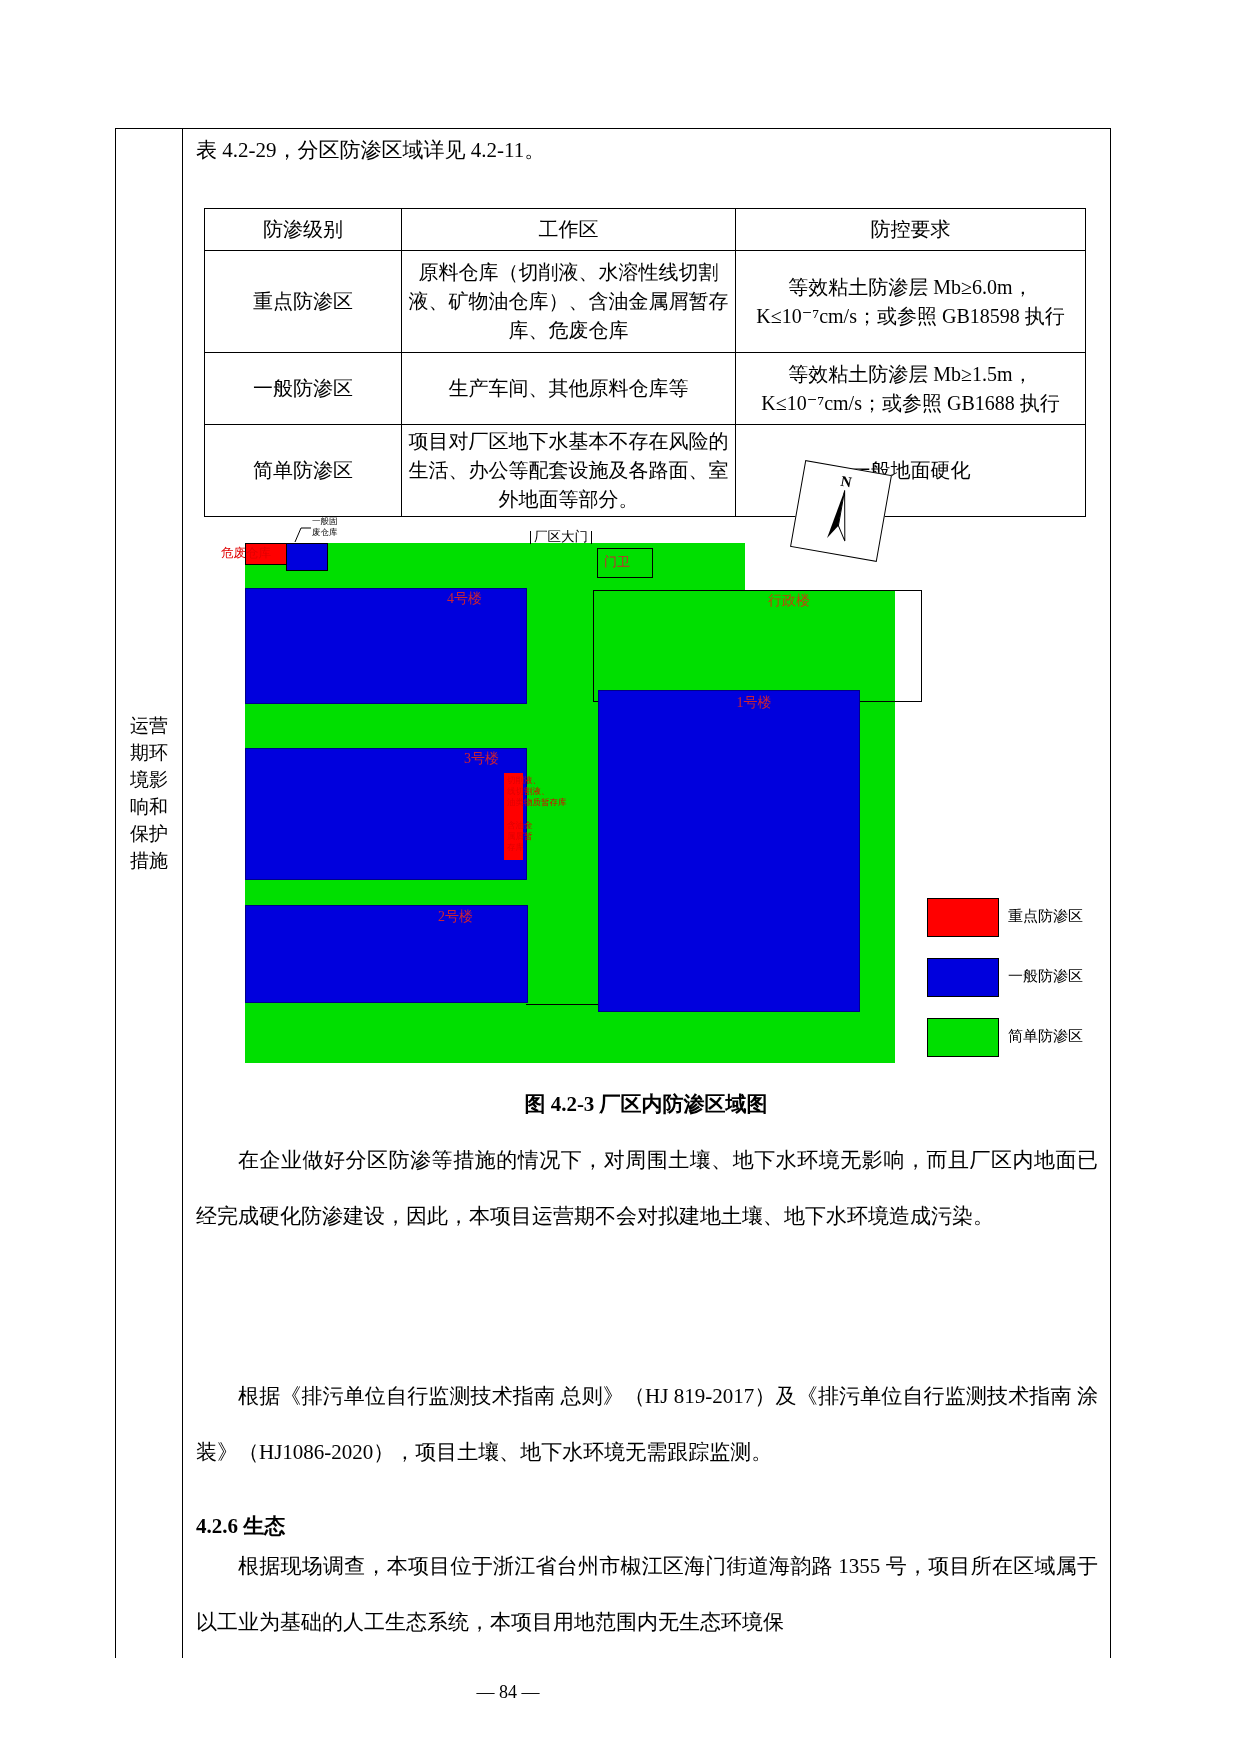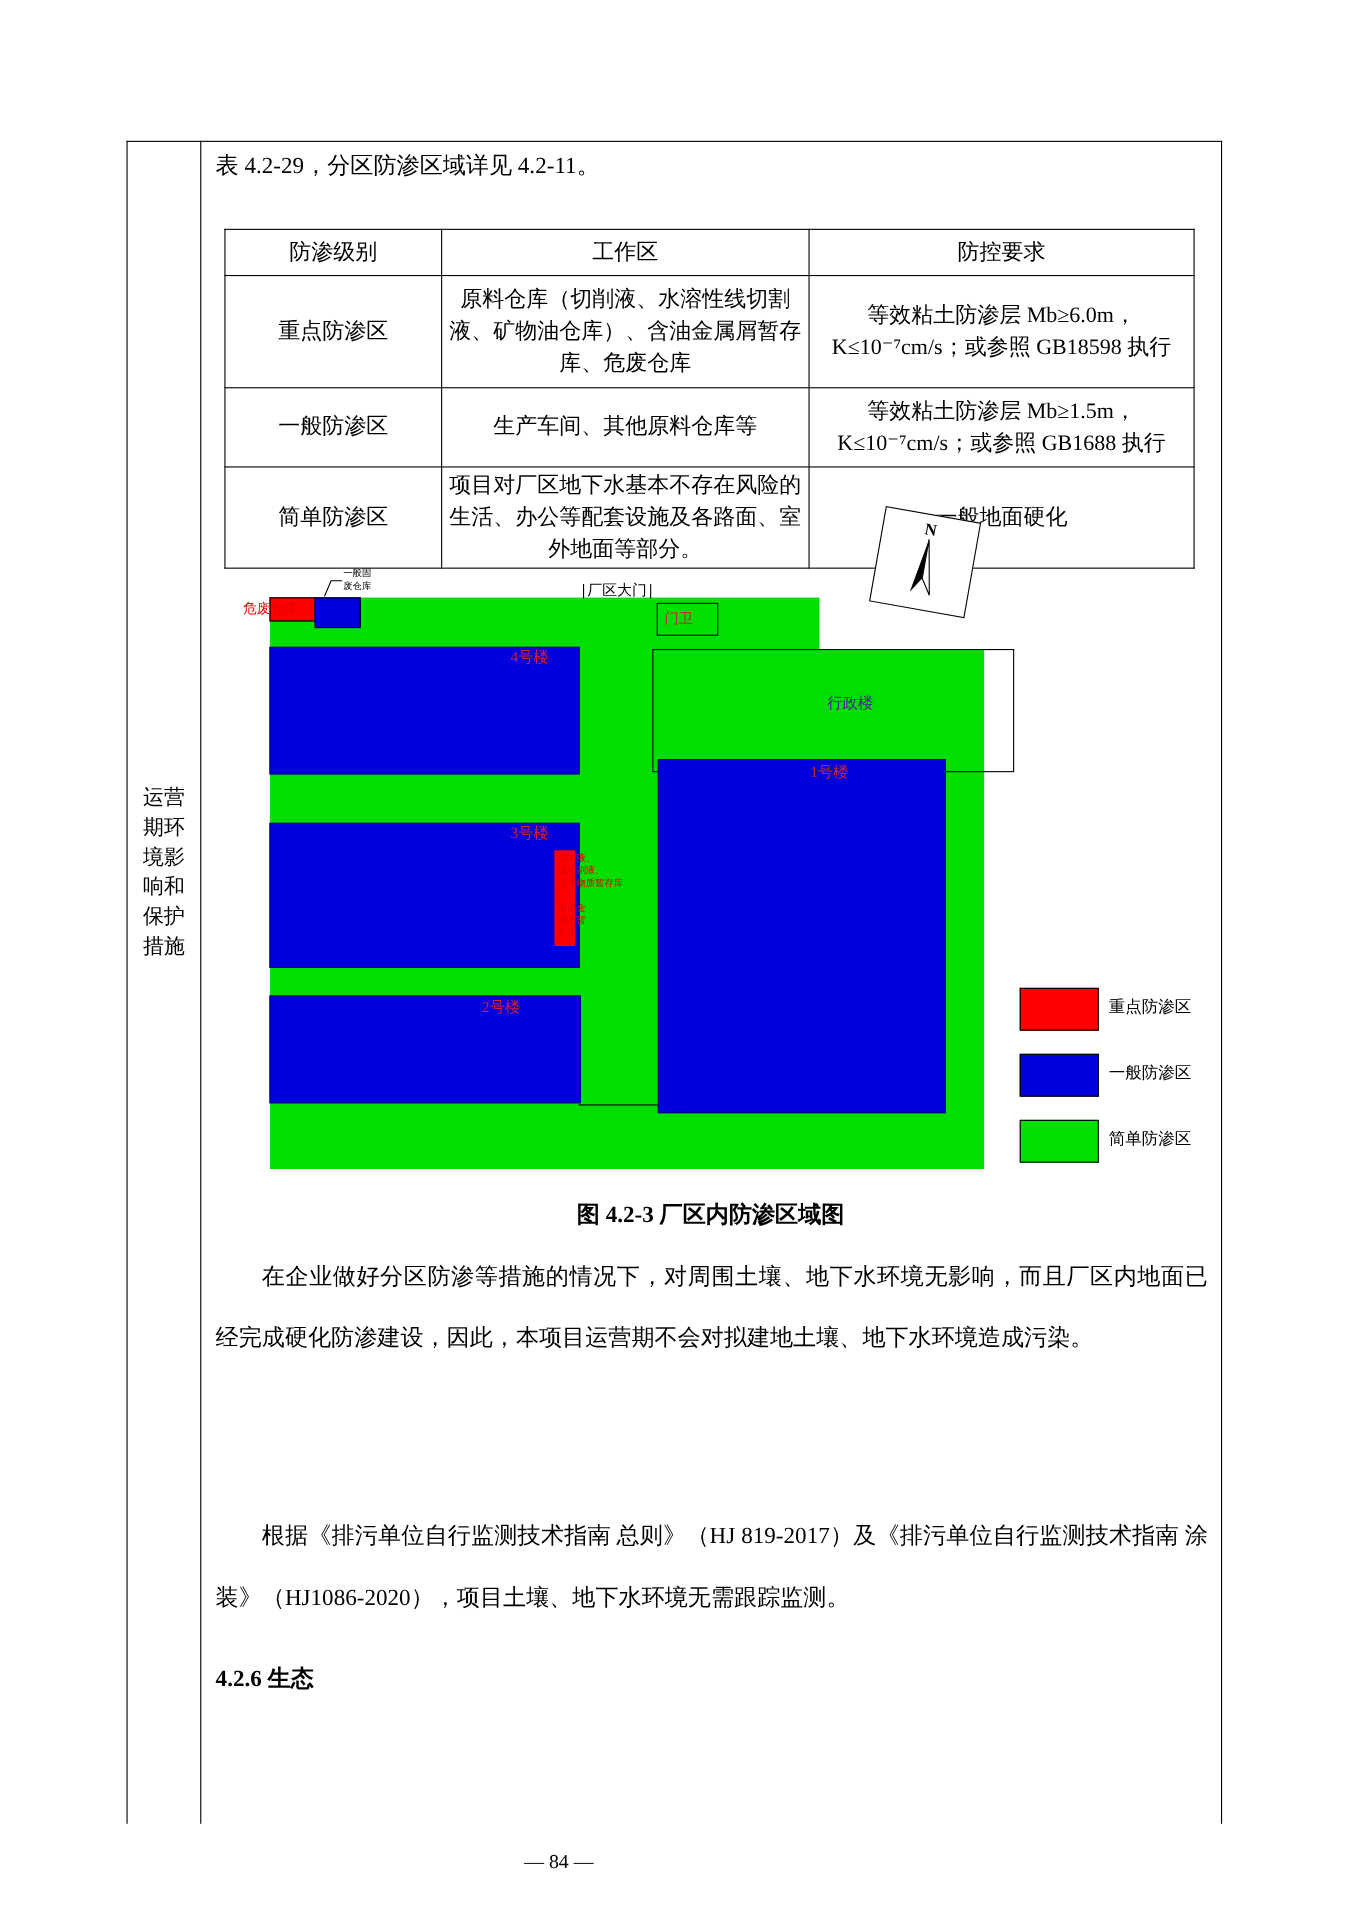--- a/index.html
+++ b/index.html
@@ -103,24 +103,24 @@
 废仓库</div>
 
     <div class="map-label" style="left:527px;top:529px;font-size:13.5px;color:#000;">
       <span class="gate-bar"></span><span>厂区大门</span><span class="gate-bar"></span>
     </div>
 
     <div class="outline-box" style="left:597px;top:548px;width:54px;height:28px;"></div>
     <div class="map-label" style="left: 604px; top: 554px; font-size: 13px; color: rgb(204, 34, 51);">门卫</div>
 
     <div class="bld" style="left: 245px; top: 588px; width: 280px; height: 114px; background-color: rgb(0, 0, 221);"></div>
-    <div class="map-label" style="left: 464px; top: 591px; color: rgb(204, 34, 51);">4号楼</div>
+    <div class="map-label" style="left: 447px; top: 591px; color: rgb(204, 34, 51);">4号楼</div>
 
     <div class="outline-box" style="left:593px;top:590px;width:327px;height:110px;"></div>
-    <div class="map-label" style="left: 752px; top: 593px; color: #4c1d95; margin-top: 40px;">行政楼</div>
+    <div class="map-label" style="left: 768px; top: 593px; color: #c2410c;">行政楼</div>
 
     <div class="bld" style="left: 245px; top: 748px; width: 280px; height: 130px; background-color: rgb(0, 0, 221);"></div>
     <div class="map-label" style="left: 464px; top: 751px; color: rgb(204, 34, 51);">3号楼</div>
 
     <div class="abs" style="left: 504px; top: 773px; width: 19px; height: 87px; background-color: rgb(255, 0, 0);"></div>
     <div class="tiny-label" style="left: 507px; top: 775px; white-space: pre-line; color: rgb(224, 0, 0);">切削液、
 线切割液、
 油类物质暂存库</div>
     <div class="tiny-label" style="left: 507px; top: 820px; white-space: pre-line; color: rgb(224, 0, 0);">含油金
 属屑暂
@@ -150,16 +150,17 @@
       <div class="legend-swatch" style="left: 927px; top: 1018px; background-color: rgb(0, 223, 0);"></div>
       <div class="legend-label" style="top:1018px;">简单防渗区</div>
     </div>
   </div>
 
   <div class="center-block heading-bold" style="top:1090px;font-size:21px;">图 4.2-3 厂区内防渗区域图</div>
 
   <div class="para" style="top:1132px;">在企业做好分区防渗等措施的情况下，对周围土壤、地下水环境无影响，而且厂区内地面已经完成硬化防渗建设，因此，本项目运营期不会对拟建地土壤、地下水环境造成污染。</div>
   <div class="para" style="top:1368px;">根据《排污单位自行监测技术指南 总则》（HJ 819-2017）及《排污单位自行监测技术指南 涂装》（HJ1086-2020），项目土壤、地下水环境无需跟踪监测。</div>
   <div class="para noindent heading-bold" style="top:1498px;">4.2.6 生态</div>
+  <div class="para" style="top:1538px;">根据现场调查，本项目位于浙江省台州市椒江区海门街道海韵路 1355 号，项目所在区域属于以工业为基础的人工生态系统，本项目用地范围内无生态环境保</div>
 
   <div class="page-number">— 84 —</div>
 
 </div>
 
 </body></html>

